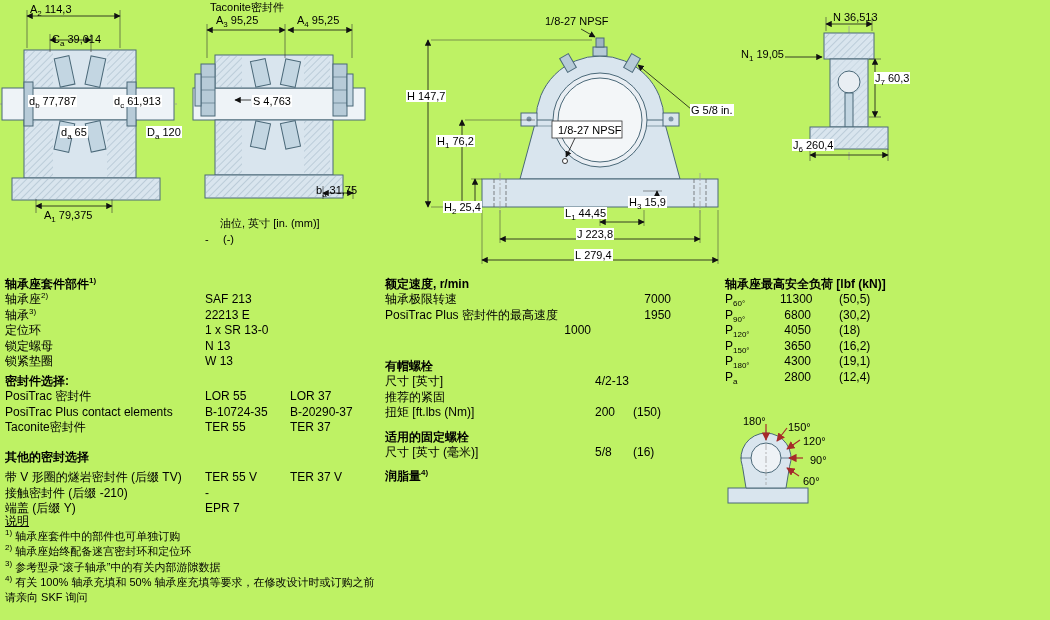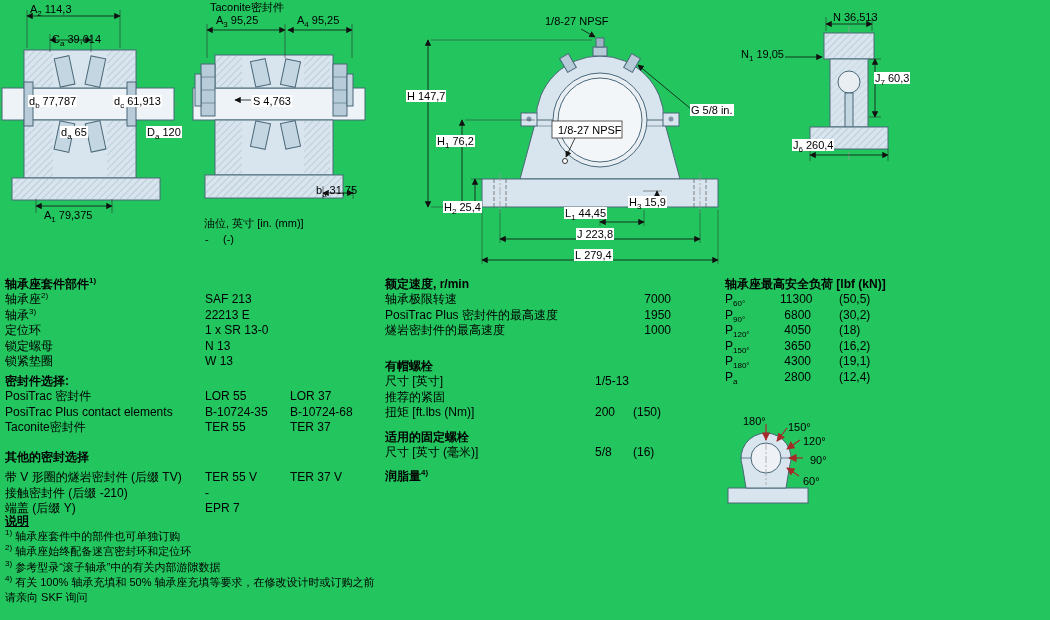--- a/index.html
+++ b/index.html
@@ -1,29 +1,29 @@
 <!DOCTYPE html>
 <html><head>
 <meta charset="utf-8">
 <style>
   html,body{margin:0;padding:0}
   body{width:1050px;height:620px;background:#fff;font-family:"Liberation Sans","DejaVu Sans",sans-serif;color:#000}
-  .page{position:relative;width:1050px;height:620px;background:#22c55e;overflow:hidden}
+  .page{position:relative;width:1050px;height:620px;background:#bef264;overflow:hidden}
   svg{position:absolute;overflow:visible}
   .lbl{position:absolute;font-size:11px;line-height:12px;white-space:nowrap}
   .lbl.bg{background:#fff;padding:0 1px}
   .lbl .v{margin-left:3px}
   sub{font-size:8px;line-height:0}
   sup{font-size:8px;line-height:0}
   .sec-title{position:absolute;font-size:12px;font-weight:bold;white-space:nowrap}
   .tbl{position:absolute;display:grid;font-size:12px;line-height:15.5px;white-space:nowrap}
   .tbl .r{text-align:right;padding-right:4px}
   .tbl .kn{padding-left:24px}
   .notes{position:absolute;left:5px;top:514px;font-size:11px;line-height:15.2px;white-space:nowrap}
-  .notes .t{font-weight:bold;text-decoration:underline;font-size:12px}
+  .notes .t{font-weight:normal;text-decoration:underline;font-size:12px}
   .notes .f{font-weight:normal}
 </style>
 </head>
 <body>
 
 <div class="page">
 
   <svg style="left:0;top:0" width="195" height="260" viewBox="0 0 195 260">
     <defs>
       <marker id="mA" viewBox="0 0 10 10" refX="9" refY="5" markerWidth="8" markerHeight="8" orient="auto-start-reverse">
@@ -210,21 +210,21 @@
   <span class="lbl bg" style="left:113px;top:95px"><span>d</span><sub>c</sub><span class="v">61,913</span></span>
   <span class="lbl bg" style="left:60px;top:126px"><span>d</span><sub>a</sub><span class="v">65</span></span>
   <span class="lbl bg" style="left:146px;top:126px"><span>D</span><sub>a</sub><span class="v">120</span></span>
   <span class="lbl" style="left:44px;top:209px"><span>A</span><sub>1</sub><span class="v">79,375</span></span>
 
   <span class="lbl" style="left:210px;top:1px">Taconite密封件</span>
   <span class="lbl" style="left:216px;top:14px"><span>A</span><sub>3</sub><span class="v">95,25</span></span>
   <span class="lbl" style="left:297px;top:14px"><span>A</span><sub>4</sub><span class="v">95,25</span></span>
   <span class="lbl bg" style="left:252px;top:95px"><span>S</span><sub></sub><span class="v">4,763</span></span>
   <span class="lbl" style="left:316px;top:184px"><span>b</span><sub>a</sub><span class="v">31,75</span></span>
-  <span class="lbl" style="left:204px;top:217px">油位, 英寸 [in. (mm)]</span>
+  <span class="lbl" style="left:220px;top:217px">油位, 英寸 [in. (mm)]</span>
   <span class="lbl" style="left:205px;top:233px">-</span>
   <span class="lbl" style="left:223px;top:233px">(-)</span>
 
   <span class="lbl" style="left:545px;top:15px">1/8-27 NPSF</span>
   <span class="lbl bg" style="left:406px;top:90px"><span>H</span><sub></sub><span class="v">147,7</span></span>
   <span class="lbl bg" style="left:436px;top:135px"><span>H</span><sub>1</sub><span class="v">76,2</span></span>
   <span class="lbl" style="left:558px;top:124px">1/8-27 NPSF</span>
   <span class="lbl bg" style="left:690px;top:104px"><span>G</span><sub></sub><span class="v">5/8 in.</span></span>
   <span class="lbl bg" style="left:443px;top:201px"><span>H</span><sub>2</sub><span class="v">25,4</span></span>
   <span class="lbl bg" style="left:628px;top:196px"><span>H</span><sub>3</sub><span class="v">15,9</span></span>
@@ -262,21 +262,21 @@
       <span></span>
   </div>
 
   <div class="sec-title" style="left:5px;top:373px">密封件选择:</div>
   <div class="tbl" style="left:5px;top:389px;grid-template-columns:200px 85px 90px">
     <span>PosiTrac 密封件</span>
       <span>LOR 55</span>
       <span>LOR 37</span>
     <span>PosiTrac Plus contact elements</span>
       <span>B-10724-35</span>
-      <span>B-10724-68</span>
+      <span>B-20290-37</span>
     <span>Taconite密封件</span>
       <span>TER 55</span>
       <span>TER 37</span>
   </div>
 
   <div class="sec-title" style="left:5px;top:449px">其他的密封选择</div>
   <div class="tbl" style="left:5px;top:470px;grid-template-columns:200px 85px 90px">
     <span>带 V 形圈的燧岩密封件 (后缀 TV)</span>
       <span>TER 55 V</span>
       <span>TER 37 V</span>
@@ -287,28 +287,27 @@
       <span>EPR 7</span>
       <span></span>
   </div>
 
   <div class="sec-title" style="left:385px;top:276px">额定速度, r/min</div>
   <div class="tbl" style="left:385px;top:292px;grid-template-columns:210px 80px">
     <span>轴承极限转速</span>
       <span class="r">7000</span>
     <span>PosiTrac Plus 密封件的最高速度</span>
       <span class="r">1950</span>
-    <span>燧岩密封件的最高速度</span>
       <span class="r">1000</span>
   </div>
 
   <div class="sec-title" style="left:385px;top:358px">有帽螺栓</div>
   <div class="tbl" style="left:385px;top:374px;grid-template-columns:210px 38px 72px">
     <span>尺寸 [英寸]</span>
-      <span>1/5-13</span>
+      <span>4/2-13</span>
       <span></span>
     <span>推荐的紧固</span>
       <span></span>
       <span></span>
     <span>扭矩 [ft.lbs (Nm)]</span>
       <span>200</span>
       <span>(150)</span>
   </div>
 
   <div class="sec-title" style="left:385px;top:429px">适用的固定螺栓</div>

